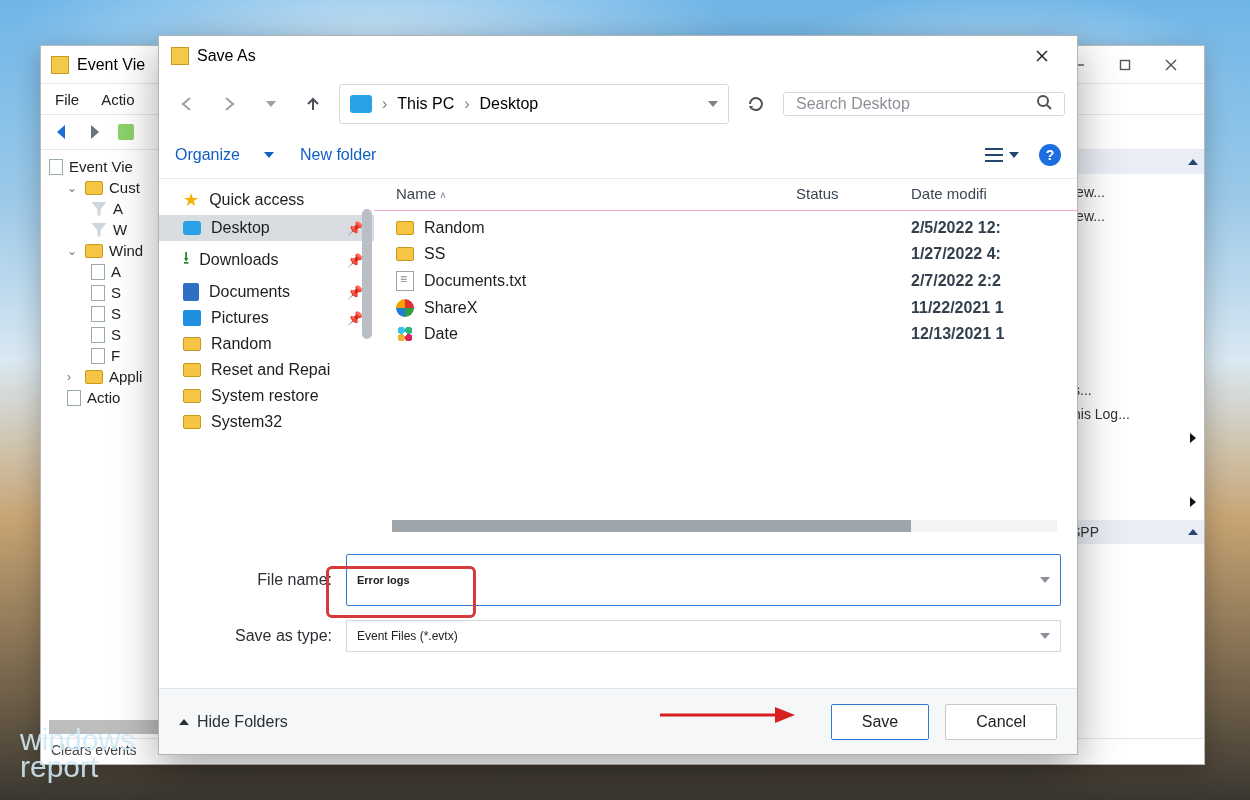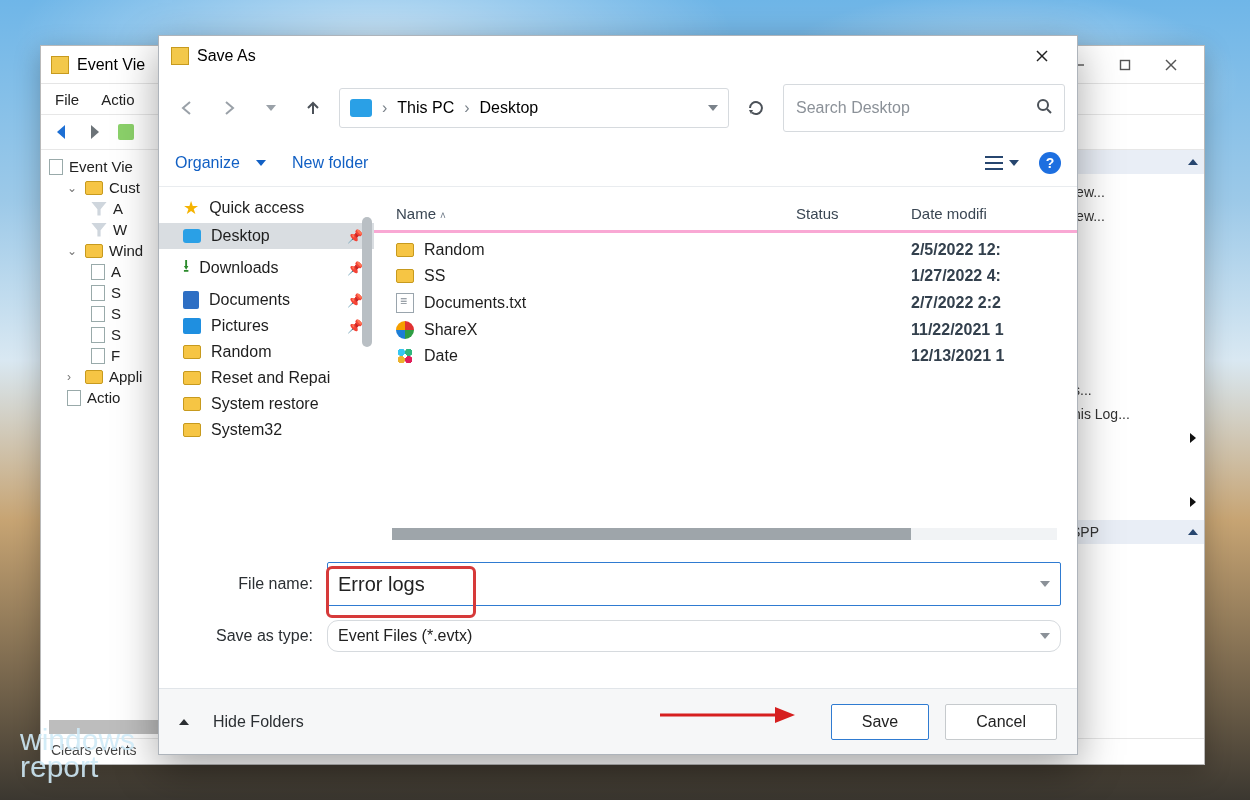--- a/index.html
+++ b/index.html
@@ -48,68 +48,68 @@
   .sa-titlebar .ico { width:18px; height:18px; background:#f3c84b; border:1px solid #c79a1e; margin-right:8px;}
   .sa-titlebar .spacer{flex:1;}
   .sa-nav { display:flex; align-items:center; gap:10px; padding:8px 12px 14px 12px;}
   .navbtn { width:32px; height:32px; display:flex; align-items:center; justify-content:center; color:#9aa1a8;}
   .navbtn.active { color:#4b5158;}
   .crumb { flex:0 0 390px; height:40px; border:1px solid #d6dade; border-radius:3px; display:flex; align-items:center; padding:0 10px; gap:10px;}
   .crumb .pc-ico { width:22px; height:18px; background:#2aa0e6; border-radius:3px;}
   .crumb .chevy { color:#7a828a; }
   .crumb .dd { margin-left:auto; color:#7a828a;}
   .refresh { width:34px; height:34px; display:flex; align-items:center; justify-content:center; color:#4b5158;}
-  .search { flex:1; height:48px; border:1px solid #d6dade; border-radius:3px; display:flex; align-items:center; padding:0 12px; color:#8b9198;}
+  .search { flex:1; height:24px; border:1px solid #d6dade; border-radius:3px; display:flex; align-items:center; padding:0 12px; color:#8b9198;}
   .search .mag { margin-left:auto; color:#4b5158;}
 
   .sa-toolbar { display:flex; align-items:center; padding:6px 16px 12px 16px; gap:26px;}
-  .sa-toolbar .org { color:#1260c4; font-size:16px; display:flex; align-items:center; gap:16px;}
+  .sa-toolbar .org { color:#1260c4; font-size:16px; display:flex; align-items:center; gap:24px;}
   .sa-toolbar .newf{ color:#1260c4; font-size:16px;}
   .sa-toolbar .rt { margin-left:auto; display:flex; align-items:center; gap:20px;}
   .viewbtn { display:flex; align-items:center; color:#27466f;}
   .helpbtn { width:22px; height:22px; border-radius:50%; background:#1d6fe0; color:#fff; display:flex; align-items:center; justify-content:center; font-size:14px; font-weight:bold;}
 
   .sa-body { display:flex; height:358px; border-top:1px solid #e9ecef; font-size:16px;}
   .sa-side { width:215px; padding:6px 0; overflow:hidden; position:relative;}
   .sa-side .srow { display:flex; align-items:center; gap:10px; padding:4px 10px 4px 24px; white-space:nowrap; color:#1e1e1e;}
   .sa-side .srow.sel { background:#d9dde1;}
   .sa-side .pin { margin-left:auto; color:#8f969c; font-size:13px;}
   .sa-side .vscroll { position:absolute; right:2px; top:30px; width:10px; height:130px; background:#b9bfc4; border-radius:5px;}
   .star{color:#f5b301;font-size:18px;} .desk{width:18px;height:14px;background:#2aa0e6;border-radius:3px;display:inline-block;}
   .dl{color:#2c8a2c;font-size:18px;} .docsico{width:16px;height:18px;background:#2e6fc4;display:inline-block;border-radius:2px;}
   .pic{width:18px;height:16px;background:#1f8fe0;display:inline-block;border-radius:2px;}
 
   .sa-files { flex:1; display:flex; flex-direction:column; position:relative;}
-  .fl-head { display:flex; padding:6px 10px 8px 22px; color:#3a4653; font-size:15px; border-bottom:3px solid #f9a8d4;margin-top:12px;}
+  .fl-head { display:flex; padding:6px 10px 8px 22px; color:#3a4653; font-size:15px; border-bottom:1px solid #f9a8d4;}
   .fl-head .col-name{flex:0 0 400px;} .fl-head .col-status{flex:0 0 115px;} .fl-head .col-date{flex:1;}
   .fl-head .sort{font-size:10px;color:#6b7785;margin-left:4px;}
   .fl-rows { padding:4px 0;}
   .fl-row { display:flex; align-items:center; padding:4px 10px 4px 22px; color:#1e1e1e;}
   .fl-row .c1{flex:0 0 400px; display:flex; align-items:center; gap:10px;}
   .fl-row .c2{flex:0 0 115px;} .fl-row .c3{flex:1; color:#33404d;font-weight:bold;}
   .txtico{width:18px;height:20px;border:1px solid #9aa5ad;background:#fff;display:inline-block;position:relative;}
   .txtico::after{content:"≡";position:absolute;left:3px;top:0;font-size:12px;color:#7d868f;}
   .shx{width:18px;height:18px;border-radius:50%;background:conic-gradient(#e03131 0 90deg,#2f9e44 90deg 180deg,#1c7ed6 180deg 270deg,#f59f00 270deg 360deg);display:inline-block;}
   .slk{width:18px;height:18px;display:inline-block;background:
        radial-gradient(circle at 30% 30%,#36c5f0 20%,transparent 21%),
        radial-gradient(circle at 70% 30%,#2eb67d 20%,transparent 21%),
        radial-gradient(circle at 30% 70%,#ecb22e 20%,transparent 21%),
        radial-gradient(circle at 70% 70%,#e01e5a 20%,transparent 21%);}
   .sa-hscroll{position:absolute;left:18px;right:20px;bottom:4px;height:12px;background:#f1f3f5;}
   .sa-hscroll .thumb{height:100%;width:78%;background:#9ea5aa;}
 
-  .sa-fields { padding:18px 16px 22px 8px;}
+  .sa-fields { padding:18px 16px 22px 27px;}
   .fldrow { display:flex; align-items:center; margin-bottom:14px;}
   .fldrow .lbl { width:160px; text-align:right; padding-right:14px; color:#2b2f33; font-size:16px;}
-  .fldrow .inp { flex:1; height:44px; border:1px solid #2f7bd1; border-radius:2px; padding:0 10px; font-size:20px; color:#222; display:flex; align-items:center; justify-content:space-between; background:#fff;}
-  .fldrow .combo { flex:1; height:32px; border:1px solid #d6dade; border-radius:11px; padding:0 10px; font-size:16px; color:#222; display:flex; align-items:center; justify-content:space-between;}
+  .fldrow .inp { flex:1; height:52px; border:1px solid #2f7bd1; border-radius:2px; padding:0 10px; font-size:11px; color:#222; display:flex; align-items:center; justify-content:space-between; background:#fff;font-weight:bold;}
+  .fldrow .combo { flex:1; height:32px; border:1px solid #d6dade; border-radius:0; padding:0 10px; font-size:12px; color:#222; display:flex; align-items:center; justify-content:space-between;}
   .highlight-box { position:absolute; border:3px solid #d63a3a; border-radius:6px; left:326px; top:566px; width:150px; height:52px; pointer-events:none; z-index:7;}
 
   .sa-footer { height:66px; border-top:1px solid #e1e5e9; background:#f6f7f8; display:flex; align-items:center; padding:0 20px; gap:16px;}
-  .sa-footer .hide { display:flex; align-items:center; gap:24px; color:#2b2f33; font-size:16px;}
+  .sa-footer .hide { display:flex; align-items:center; gap:8px; color:#2b2f33; font-size:16px;}
   .sa-footer .grow{flex:1;}
   .btn { height:36px; padding:0 30px; border:1px solid #c6cacd; background:#fff; font-size:16px; color:#222; border-radius:2px;}
   .btn.primary { border:1px solid #2f7bd1;}
   .arrow-annot { position:absolute; left:660px; top:700px; z-index:8; pointer-events:none;}
 
   .chev { width:0;height:0;border-left:5px solid transparent;border-right:5px solid transparent;border-top:6px solid currentColor; display:inline-block;}
   .chevR{ width:0;height:0;border-top:5px solid transparent;border-bottom:5px solid transparent;border-left:6px solid currentColor; display:inline-block;}
   .chevU{ width:0;height:0;border-left:5px solid transparent;border-right:5px solid transparent;border-bottom:6px solid currentColor; display:inline-block;}
 </style>
 </head>

